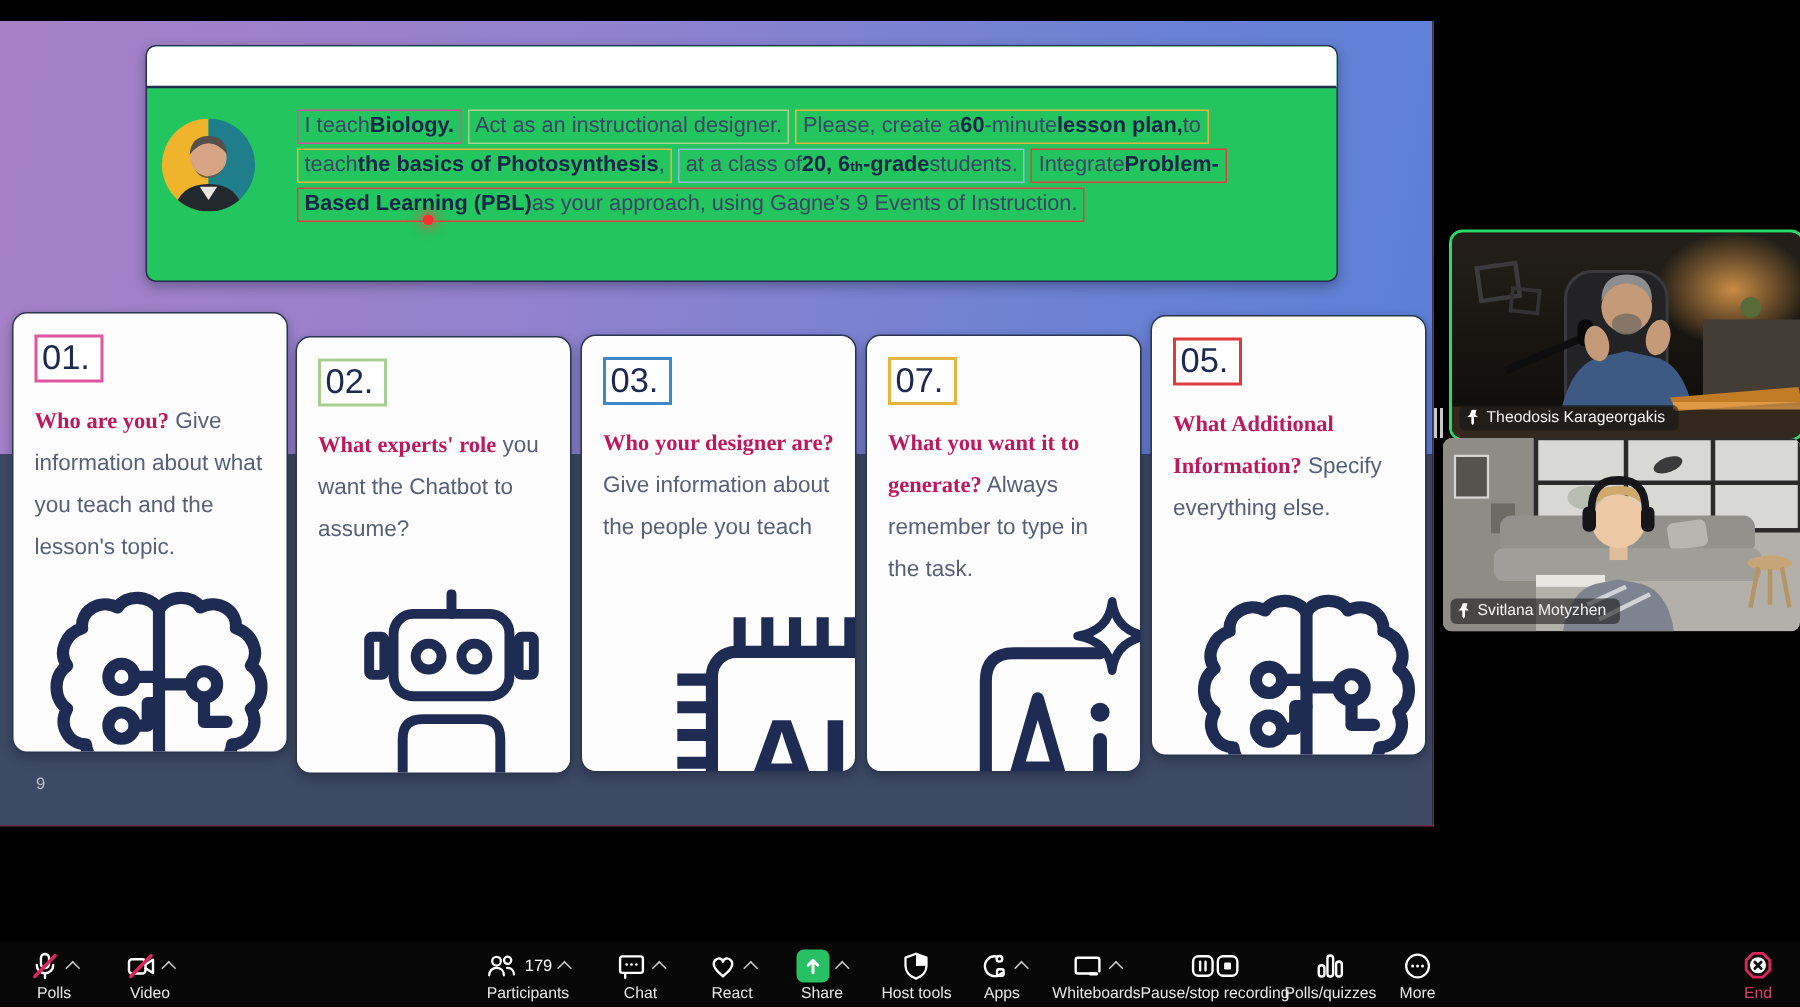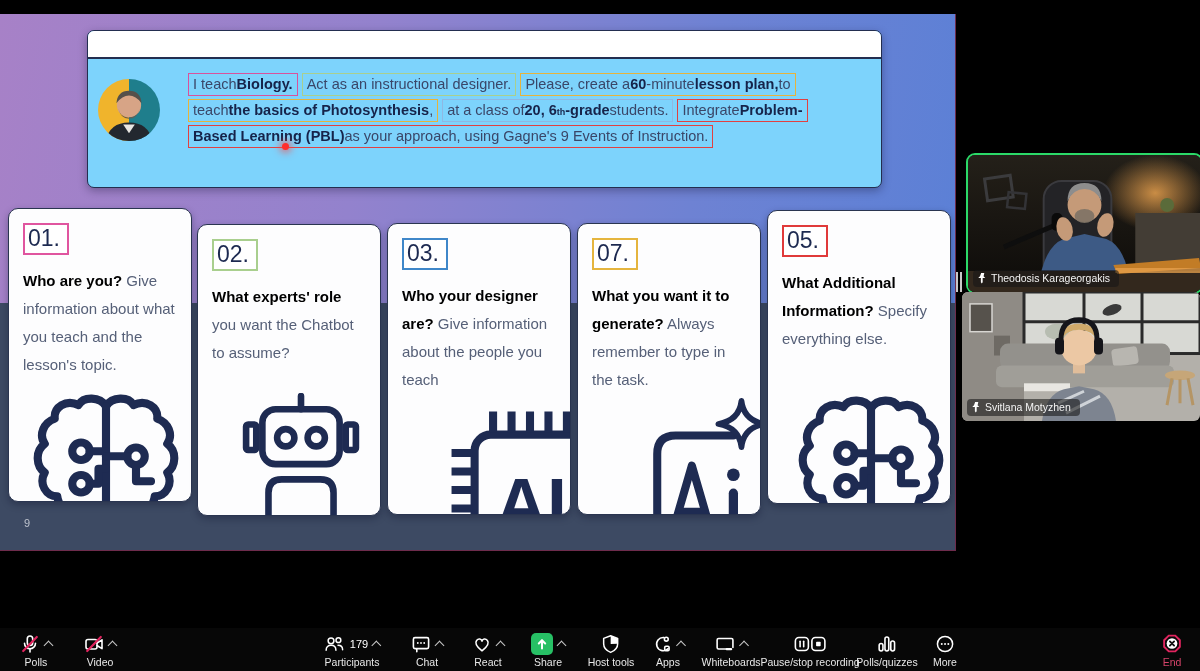--- a/index.html
+++ b/index.html
@@ -7,41 +7,41 @@
   .stage{position:relative;width:1200px;height:671px;background:#000;overflow:hidden;}
 
   
   .share-area{position:absolute;left:0;top:14px;width:955px;height:536px;overflow:hidden;
     border-right:1px solid #6e2c4c;border-bottom:1px solid #6e2c4c;}
   .slide-top{position:absolute;left:0;top:0;width:100%;height:289px;
     background:linear-gradient(100deg,#a781c7 0%,#9382cd 38%,#6e82d3 72%,#5b80d6 100%);}
   .slide-bottom{position:absolute;left:0;top:289px;width:100%;height:247px;background:#3d4a63;}
 
   
-  .prompt-card{position:absolute;left:87px;top:16px;width:793px;height:156px;background:#7dd3fc;
+  .prompt-card{position:absolute;left:97px;top:16px;width:793px;height:156px;background:#22c55e;
     border:1.5px solid #232e50;border-radius:7px;box-shadow:0 3px 8px rgba(20,20,50,.35);}
   .prompt-topbar{height:26px;border-bottom:2px solid #232e50;border-radius:6px 6px 0 0;background:#fff;}
   .prompt-body{display:flex;align-items:flex-start;padding:12px 12px 8px 8px;}
   .avatar-wrap{flex:0 0 62px;height:62px;margin-top:8px;margin-left:2px;}
   .prompt-lines{margin-left:28px;margin-top:2px;}
   .p-line{display:flex;align-items:center;gap:4px;margin-bottom:3px;white-space:nowrap;}
   .hl{display:inline-flex;align-items:baseline;border:1.6px solid;padding:0 4px;height:21px;line-height:21px;
       font-size:14.5px;color:#3a4668;background:transparent;}
   .hl .b{font-weight:bold;color:#16234a;}
   .hl sup{font-size:9px;font-weight:bold;color:#16234a;line-height:1;}
   .laser-dot{position:absolute;left:282px;top:129px;width:7px;height:7px;border-radius:50%;
      background:#ff2d2d;box-shadow:0 0 7px 3px rgba(255,70,70,.6);}
 
   
   .card{position:absolute;width:182px;background:#fdfdfe;border:1px solid #2a3550;border-radius:10px;
     overflow:hidden;box-shadow:0 3px 7px rgba(15,20,45,.35);}
   .card-num{display:inline-block;margin:14px 0 0 14px;border:2px solid;padding:0 7px 1px 3px;
     font-size:23px;color:#1c2950;background:#fff;}
   .card-text{margin:12px 14px 0 14px;font-size:15px;line-height:1.87;color:#566078;}
-  .card-text .b{font-weight:bold;color:#000000;}
+  .card-text .b{font-weight:bold;color:#be185d;font-family:Liberation Serif, serif;}
   .card-icon{position:absolute;}
   .card-icon svg{display:block;}
 
   .page-num{position:absolute;left:24px;top:503px;font-size:11px;color:#bcc1cb;}
 
   
   .video-tile{position:absolute;overflow:hidden;background:#111;}
   .video-tile.active{border:2.5px solid #2bd968;border-radius:9px;}
   .video-tile.plain{border-radius:6px;}
   .video-tile svg.scene{position:absolute;left:0;top:0;width:100%;height:100%;}

